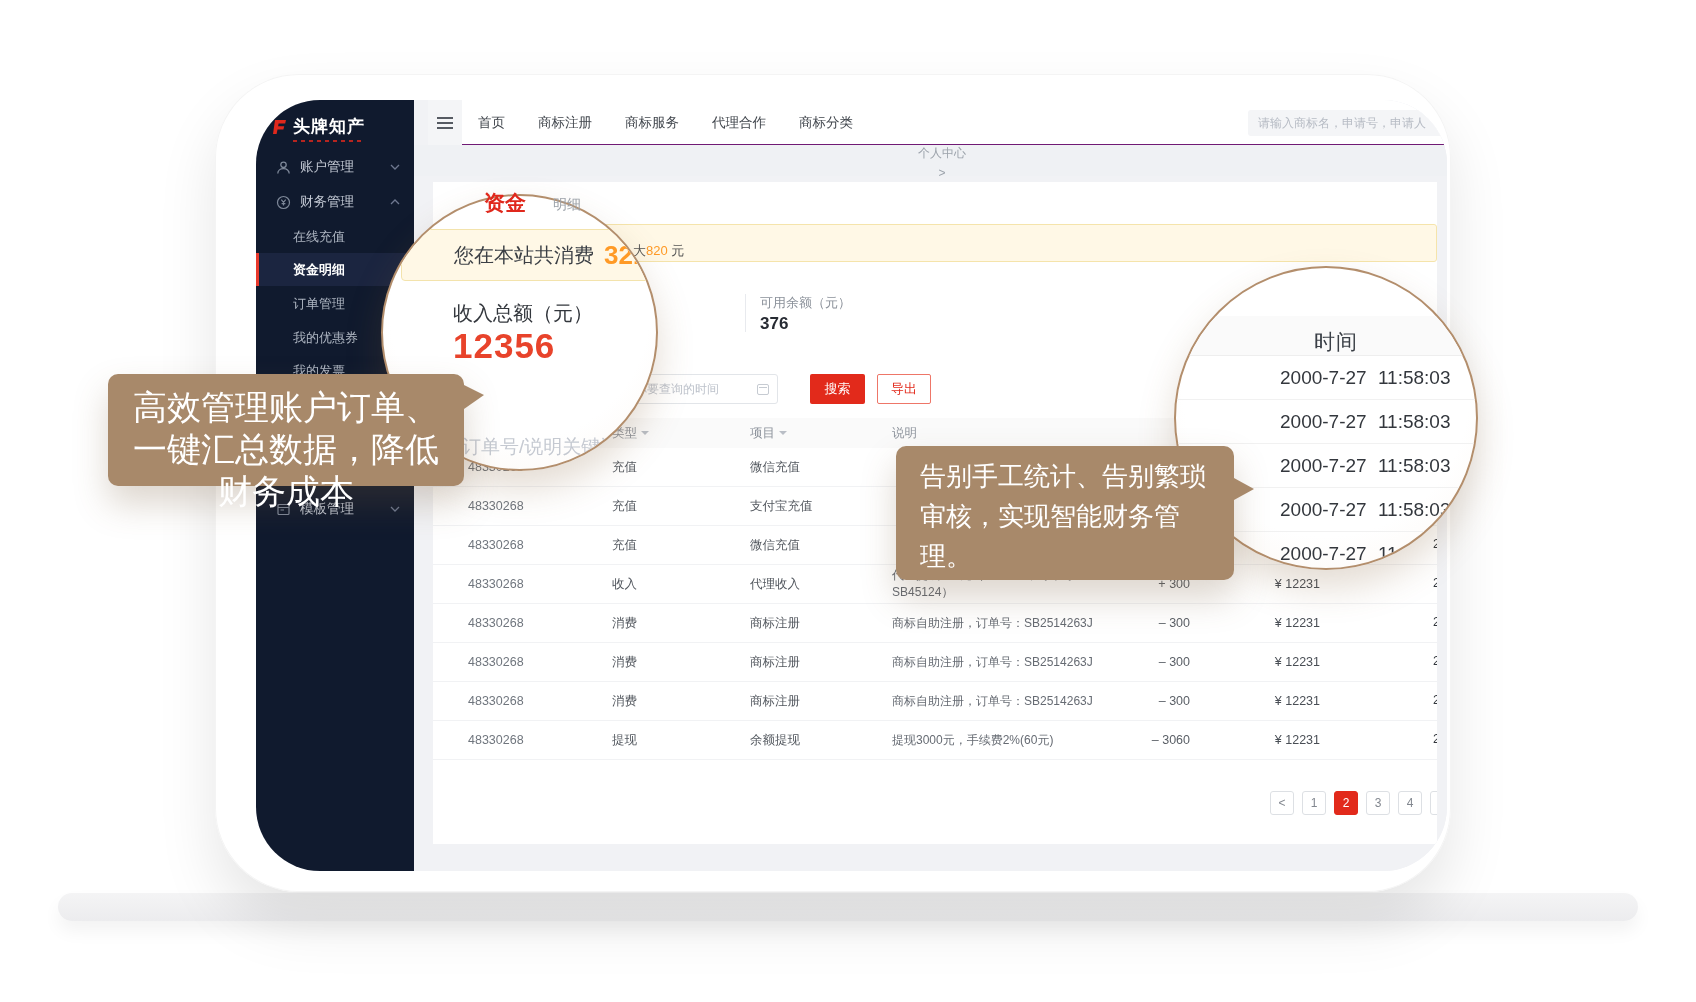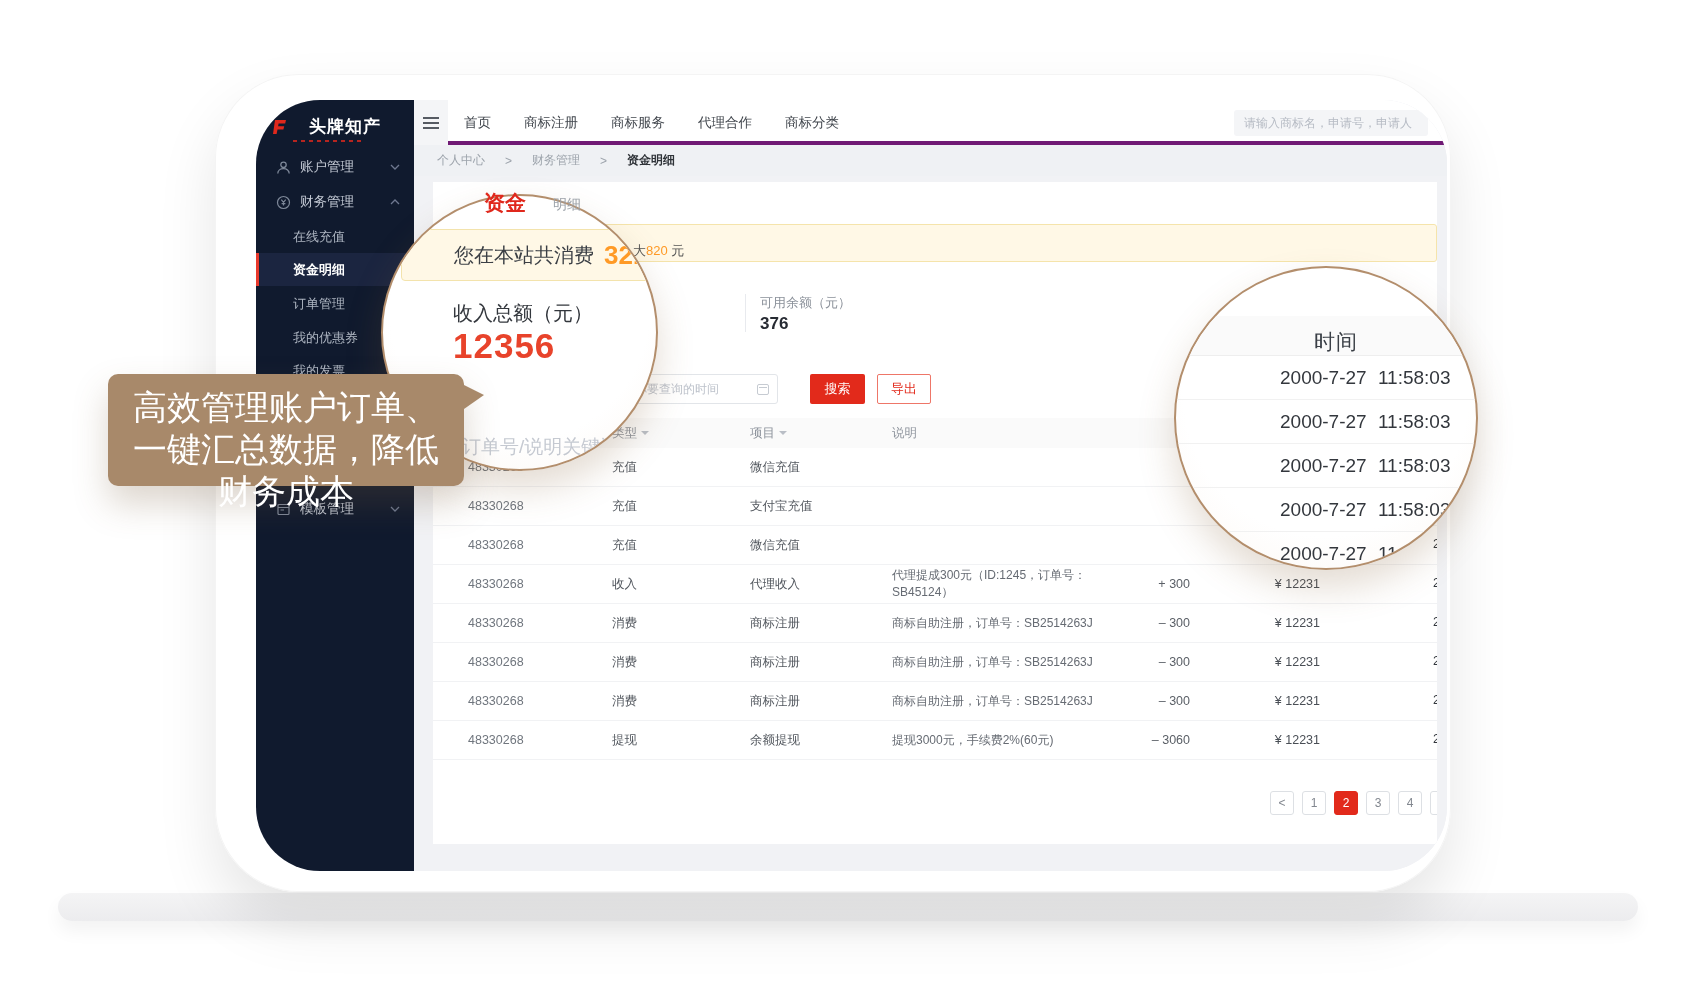--- a/index.html
+++ b/index.html
@@ -6,40 +6,40 @@
   *{box-sizing:border-box;font-family:"Liberation Sans","DejaVu Sans",sans-serif;}
   .stage{position:relative;width:1696px;height:1002px;background:#fff;overflow:hidden;}
   .laptop-base{position:absolute;left:58px;top:893px;width:1580px;height:28px;border-radius:14px;
     background:linear-gradient(#F4F4F5,#ECECEE);box-shadow:0 10px 18px rgba(0,0,0,.05);}
   .frame{position:absolute;left:215px;top:74px;width:1236px;height:818px;border-radius:84px;background:#fff;
     box-shadow:0 30px 60px rgba(0,0,0,.10),0 0 0 1px #F4F4F4 inset;}
   .screen{position:absolute;left:256px;top:100px;width:1191px;height:771px;border-radius:64px;overflow:hidden;background:#F1F2F5;}
   
   .sidebar{position:absolute;left:0;top:0;width:158px;height:100%;background:#101A2E;}
   .logo{position:absolute;left:14px;top:15px;display:flex;align-items:center;}
-  .logo-text{color:#fff;font-size:17px;font-weight:bold;letter-spacing:1px;margin-left:21px;}
+  .logo-text{color:#fff;font-size:17px;font-weight:bold;letter-spacing:1px;margin-left:5px;}
   .logo-tag{position:absolute;left:37px;top:40px;width:70px;height:2px;
     background:repeating-linear-gradient(90deg,#E0281C 0 4px,transparent 4px 8px);opacity:.8;}
   .snav{position:absolute;left:0;width:100%;height:34px;display:flex;align-items:center;padding:0 14px 0 20px;color:#C3C9D4;font-size:13.5px;cursor:pointer;}
   .snav .lbl{margin-left:9px;flex:1;}
   .schild{position:absolute;left:0;width:100%;height:33px;display:flex;align-items:center;padding-left:37px;color:#AEB6C2;font-size:13px;cursor:pointer;}
   .schild.active{background:#1B2540;color:#FFFFFF;font-weight:bold;}
   .schild.active::before{content:"";position:absolute;left:0;top:0;width:3px;height:100%;background:#E8392C;}
   
   .content{position:absolute;left:158px;top:0;width:1033px;height:100%;background:#F1F2F5;}
-  .navbar{position:absolute;left:0;top:0;width:100%;height:45px;background:#fff;border-bottom:4px solid #701a75;}
+  .navbar{position:absolute;left:14px;top:0;width:100%;height:45px;background:#fff;border-bottom:1px solid #701a75;}
   .burger-zone{position:absolute;left:0;top:0;width:34px;height:45px;background:#F4F5F7;display:flex;align-items:center;justify-content:center;cursor:pointer;}
   .burger{width:16px;height:12px;border-top:2px solid #565B63;border-bottom:2px solid #565B63;position:relative;}
   .burger::after{content:"";position:absolute;left:0;top:3px;width:16px;height:2px;background:#565B63;}
   .navlist{position:absolute;left:50px;top:0;height:45px;display:flex;align-items:center;gap:33px;}
   .navitem{font-size:13.5px;color:#41464D;cursor:pointer;white-space:nowrap;}
   .topsearch{position:absolute;right:19px;top:10px;width:194px;height:26px;background:#F4F5F7;border:none;border-radius:3px;
     padding:0 10px;font-size:12px;color:#555;outline:none;}
   .topsearch::placeholder{color:#B6BBC4;}
-  .breadcrumb{position:absolute;left:0;top:45px;width:100%;height:31px;background:#EFF1F4;display:flex;align-items:center;padding-left:23px;font-size:12px;color:#9CA3AB;gap:20px;}
+  .breadcrumb{position:absolute;left:0;top:45px;width:100%;height:31px;background:#EFF1F4;display:flex;align-items:center;padding-left:23px;font-size:12px;color:#9CA3AB;gap:4px;flex-direction:column;}
   .breadcrumb .cur{color:#2F3338;font-weight:bold;}
   
   .card{position:absolute;left:19px;top:82px;width:1004px;height:662px;background:#fff;overflow:hidden;}
   .banner{position:absolute;left:12px;top:42px;width:992px;height:38px;background:#FFF8E6;border:1px solid #F5E4AB;border-radius:3px;}
   .banner-remnant{position:absolute;left:200px;top:60px;font-size:13px;color:#555;}
   .banner-remnant b{color:#FF9A26;font-weight:normal;}
   .stat-unit{position:absolute;left:172px;top:112px;font-size:13px;color:#8A9099;}
   .stat-div{position:absolute;left:312px;top:112px;width:1px;height:38px;background:#E8EAEE;}
   .stat-label{position:absolute;left:327px;top:112px;font-size:13px;color:#8A9099;}
   .stat-value{position:absolute;left:327px;top:132px;font-size:17px;font-weight:bold;color:#272B33;}
@@ -340,13 +340,14 @@
       <div class="l-trow">2000-7-27 11:58:03</div>
       <div class="l-trow">2000-7-27 11:58:03</div>
       <div class="l-trow">2000-7-27 11:58:03</div>
     </div>
   </div>
 
   <span class="frag-active">资金</span>
   <span class="frag-secondary">明细</span>
 
   <div class="callout callout-left">高效管理账户订单、一键汇总数据，降低财务成本</div>
+  <div class="callout callout-right">告别手工统计、告别繁琐审核，实现智能财务管理。</div>
 </div>
 
 </body></html>

